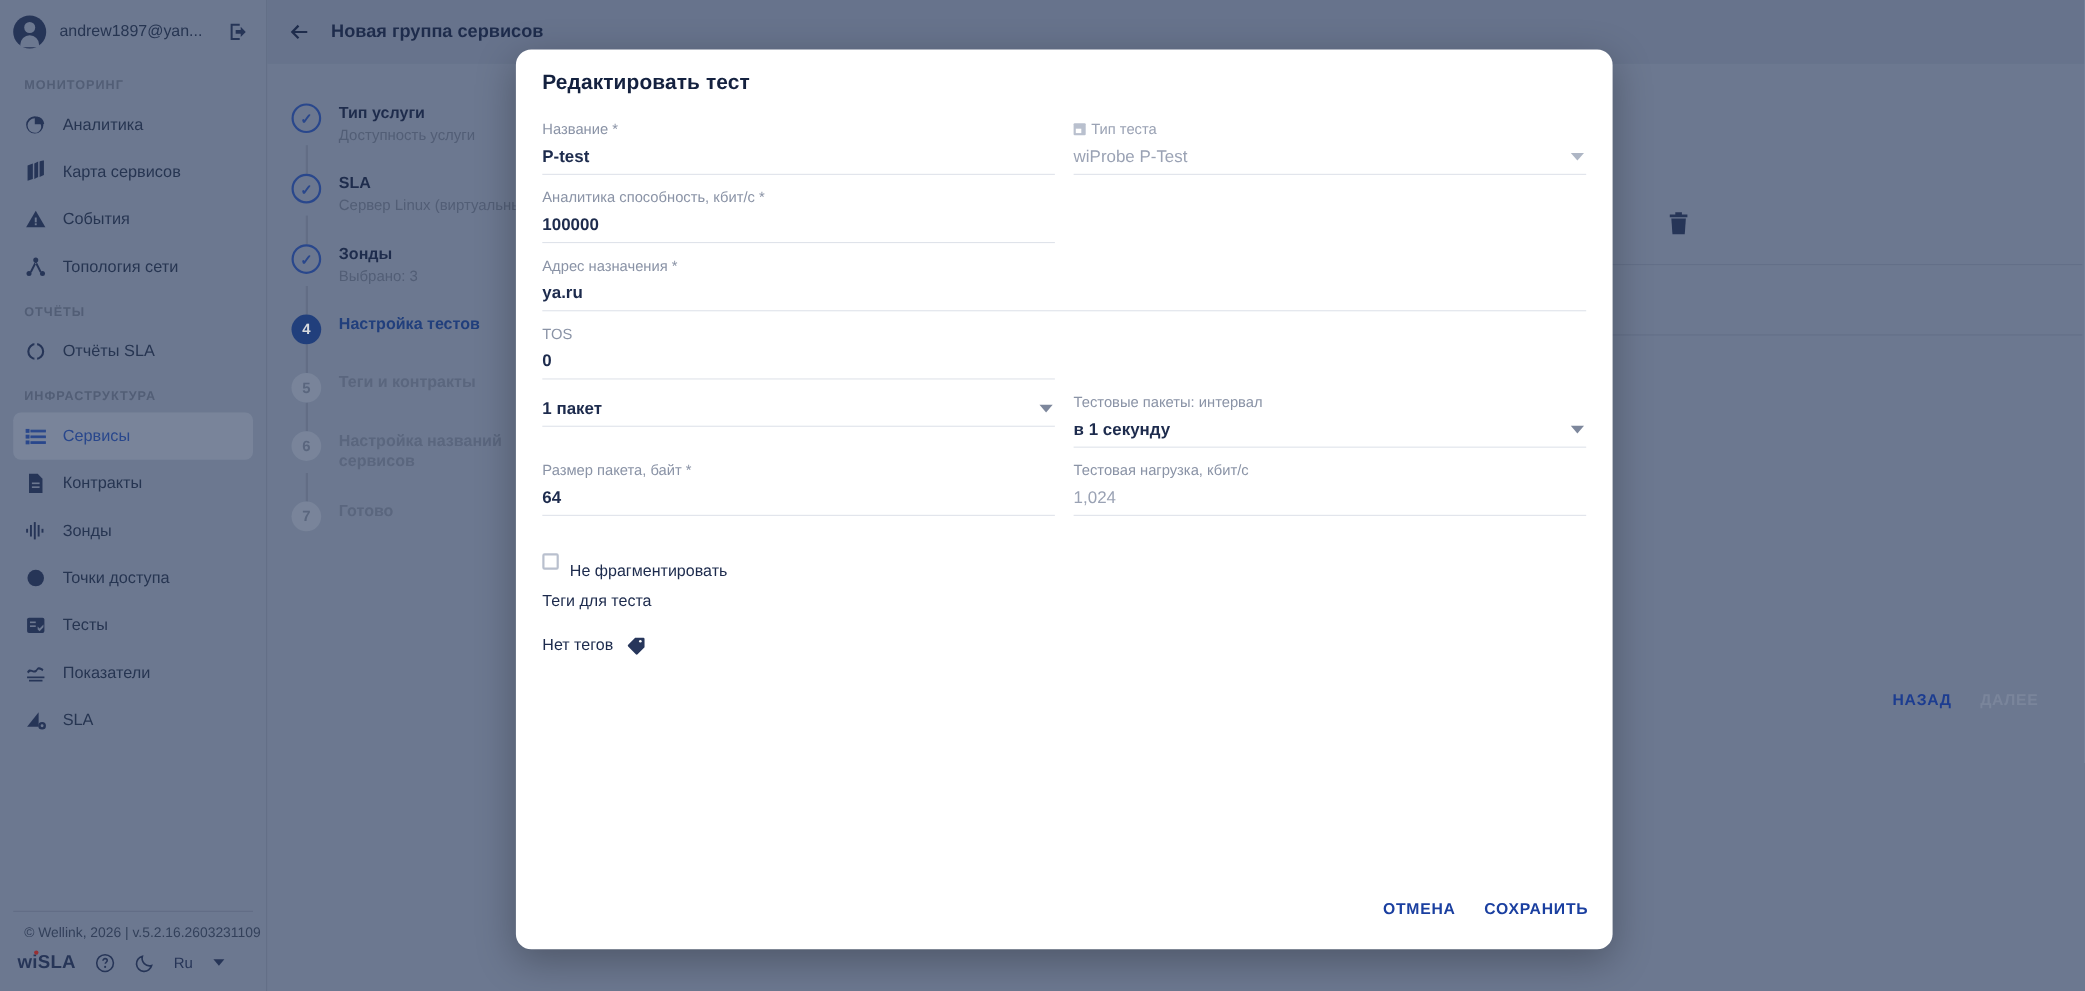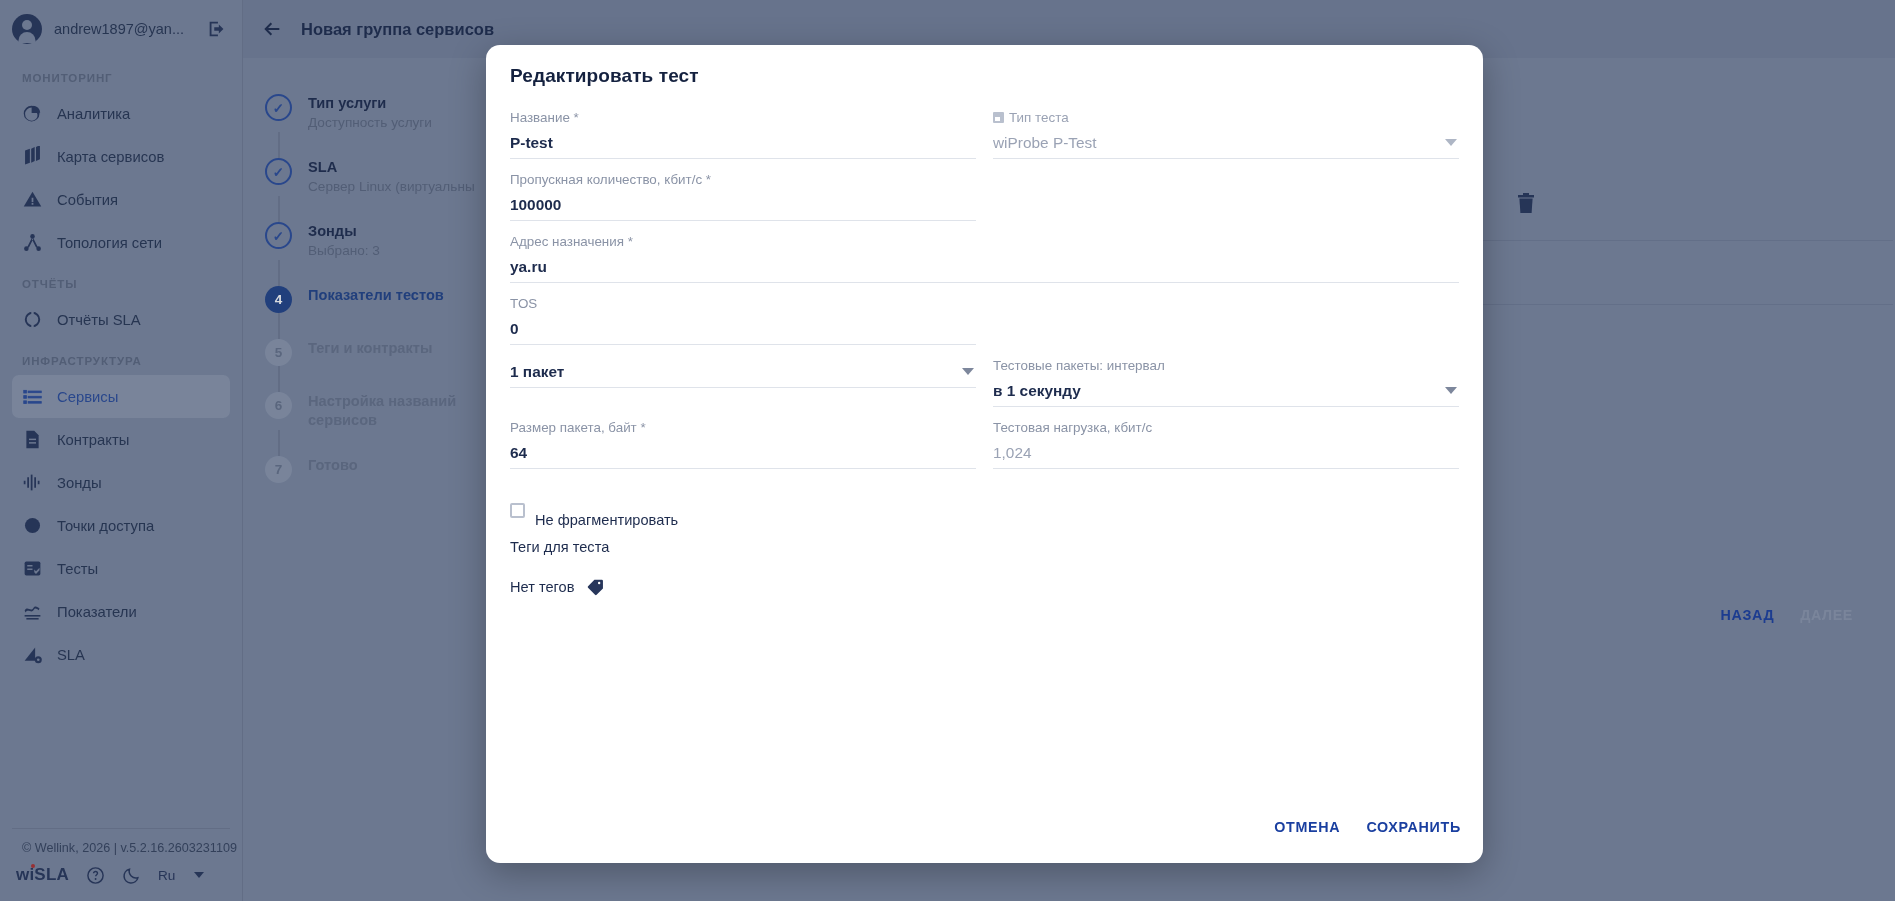--- a/index.html
+++ b/index.html
@@ -108,34 +108,34 @@
   .step-text .s { font-size: 13.6px; line-height: 19px; }
   .step.done .t { color: #1d2b4d; } .step.done .s { color: #5c6880; }
   .step.current .t { color: #204288; }
   .step.future .t { color: #66728a; font-weight: bold; }
   .connector { width: 2px; height: 26px; background: #6f7b93; margin-left: 13px; }
 
   .bg-lines { position: absolute; left: 0; top: 0; width: 100%; height: 100%; pointer-events: none; }
   .bg-hr { position: absolute; height: 1px; background: #717d96; }
   .trash-btn { position: absolute; left: 1271px; top: 190px; width: 24px; height: 26px; }
   .nav-btns {
-    position: absolute; right: 42px; top: 607px;
+    position: absolute; right: 42px; top: 629px;
     display: flex; gap: 26px; align-items: center;
   }
   .nav-btn { font-size: 14.3px; font-weight: bold; letter-spacing: .6px; }
   .nav-btn.back { color: #1a3fa0; }
   .nav-btn.next { color: #8d98ae; }
 
   
   .overlay {
     position: absolute; inset: 0;
     background: rgba(38,48,70,0.18);
   }
   .dialog {
-    position: absolute; left: 486px; top: 45px;
+    position: absolute; left: 469px; top: 45px;
     width: 997px; height: 818px;
     background: #fff; border-radius: 14px;
     box-shadow: 0 10px 36px rgba(0,0,0,.28);
     display: flex; flex-direction: column;
   }
   .dlg-title {
     font-size: 19px; font-weight: bold; color: #14213f;
     padding: 20px 0 0 24px; letter-spacing: .1px;
   }
   .dlg-body { flex: 1 1 auto; padding: 10px 24px 0 24px; }
@@ -404,21 +404,21 @@
         <div class="step-badge done">✓</div>
         <div class="step-text">
           <div class="t">Зонды</div>
           <div class="s">Выбрано: 3</div>
         </div>
       </div>
       <div class="connector"></div>
       <div class="step current">
         <div class="step-badge current">4</div>
         <div class="step-text">
-            <div class="t">Показатели тестов</div>
+            <div class="t">Настройка тестов</div>
           </div>
       </div>
       <div class="connector"></div>
       <div class="step future">
         <div class="step-badge future">5</div>
         <div class="step-text">
             <div class="t">Теги и контракты</div>
           </div>
       </div>
       <div class="connector"></div>
@@ -470,21 +470,21 @@
             <span class="brokenimg"></span>
             <span>Тип теста</span>
           </div>
           <div class="val-row">
             <span class="val disabled">wiProbe P-Test</span>
             <span class="sel-caret dis"></span>
           </div>
         </div>
 
         <div class="field">
-          <div class="lbl">Пропускная количество, кбит/с *</div>
+          <div class="lbl">Аналитика способность, кбит/с *</div>
           <div class="val-row">
             <span class="val">100000</span>
           </div>
         </div>
         <div></div>
 
         <div class="field col-span-2">
           <div class="lbl">Адрес назначения *</div>
           <div class="val-row">
             <span class="val">ya.ru</span>

